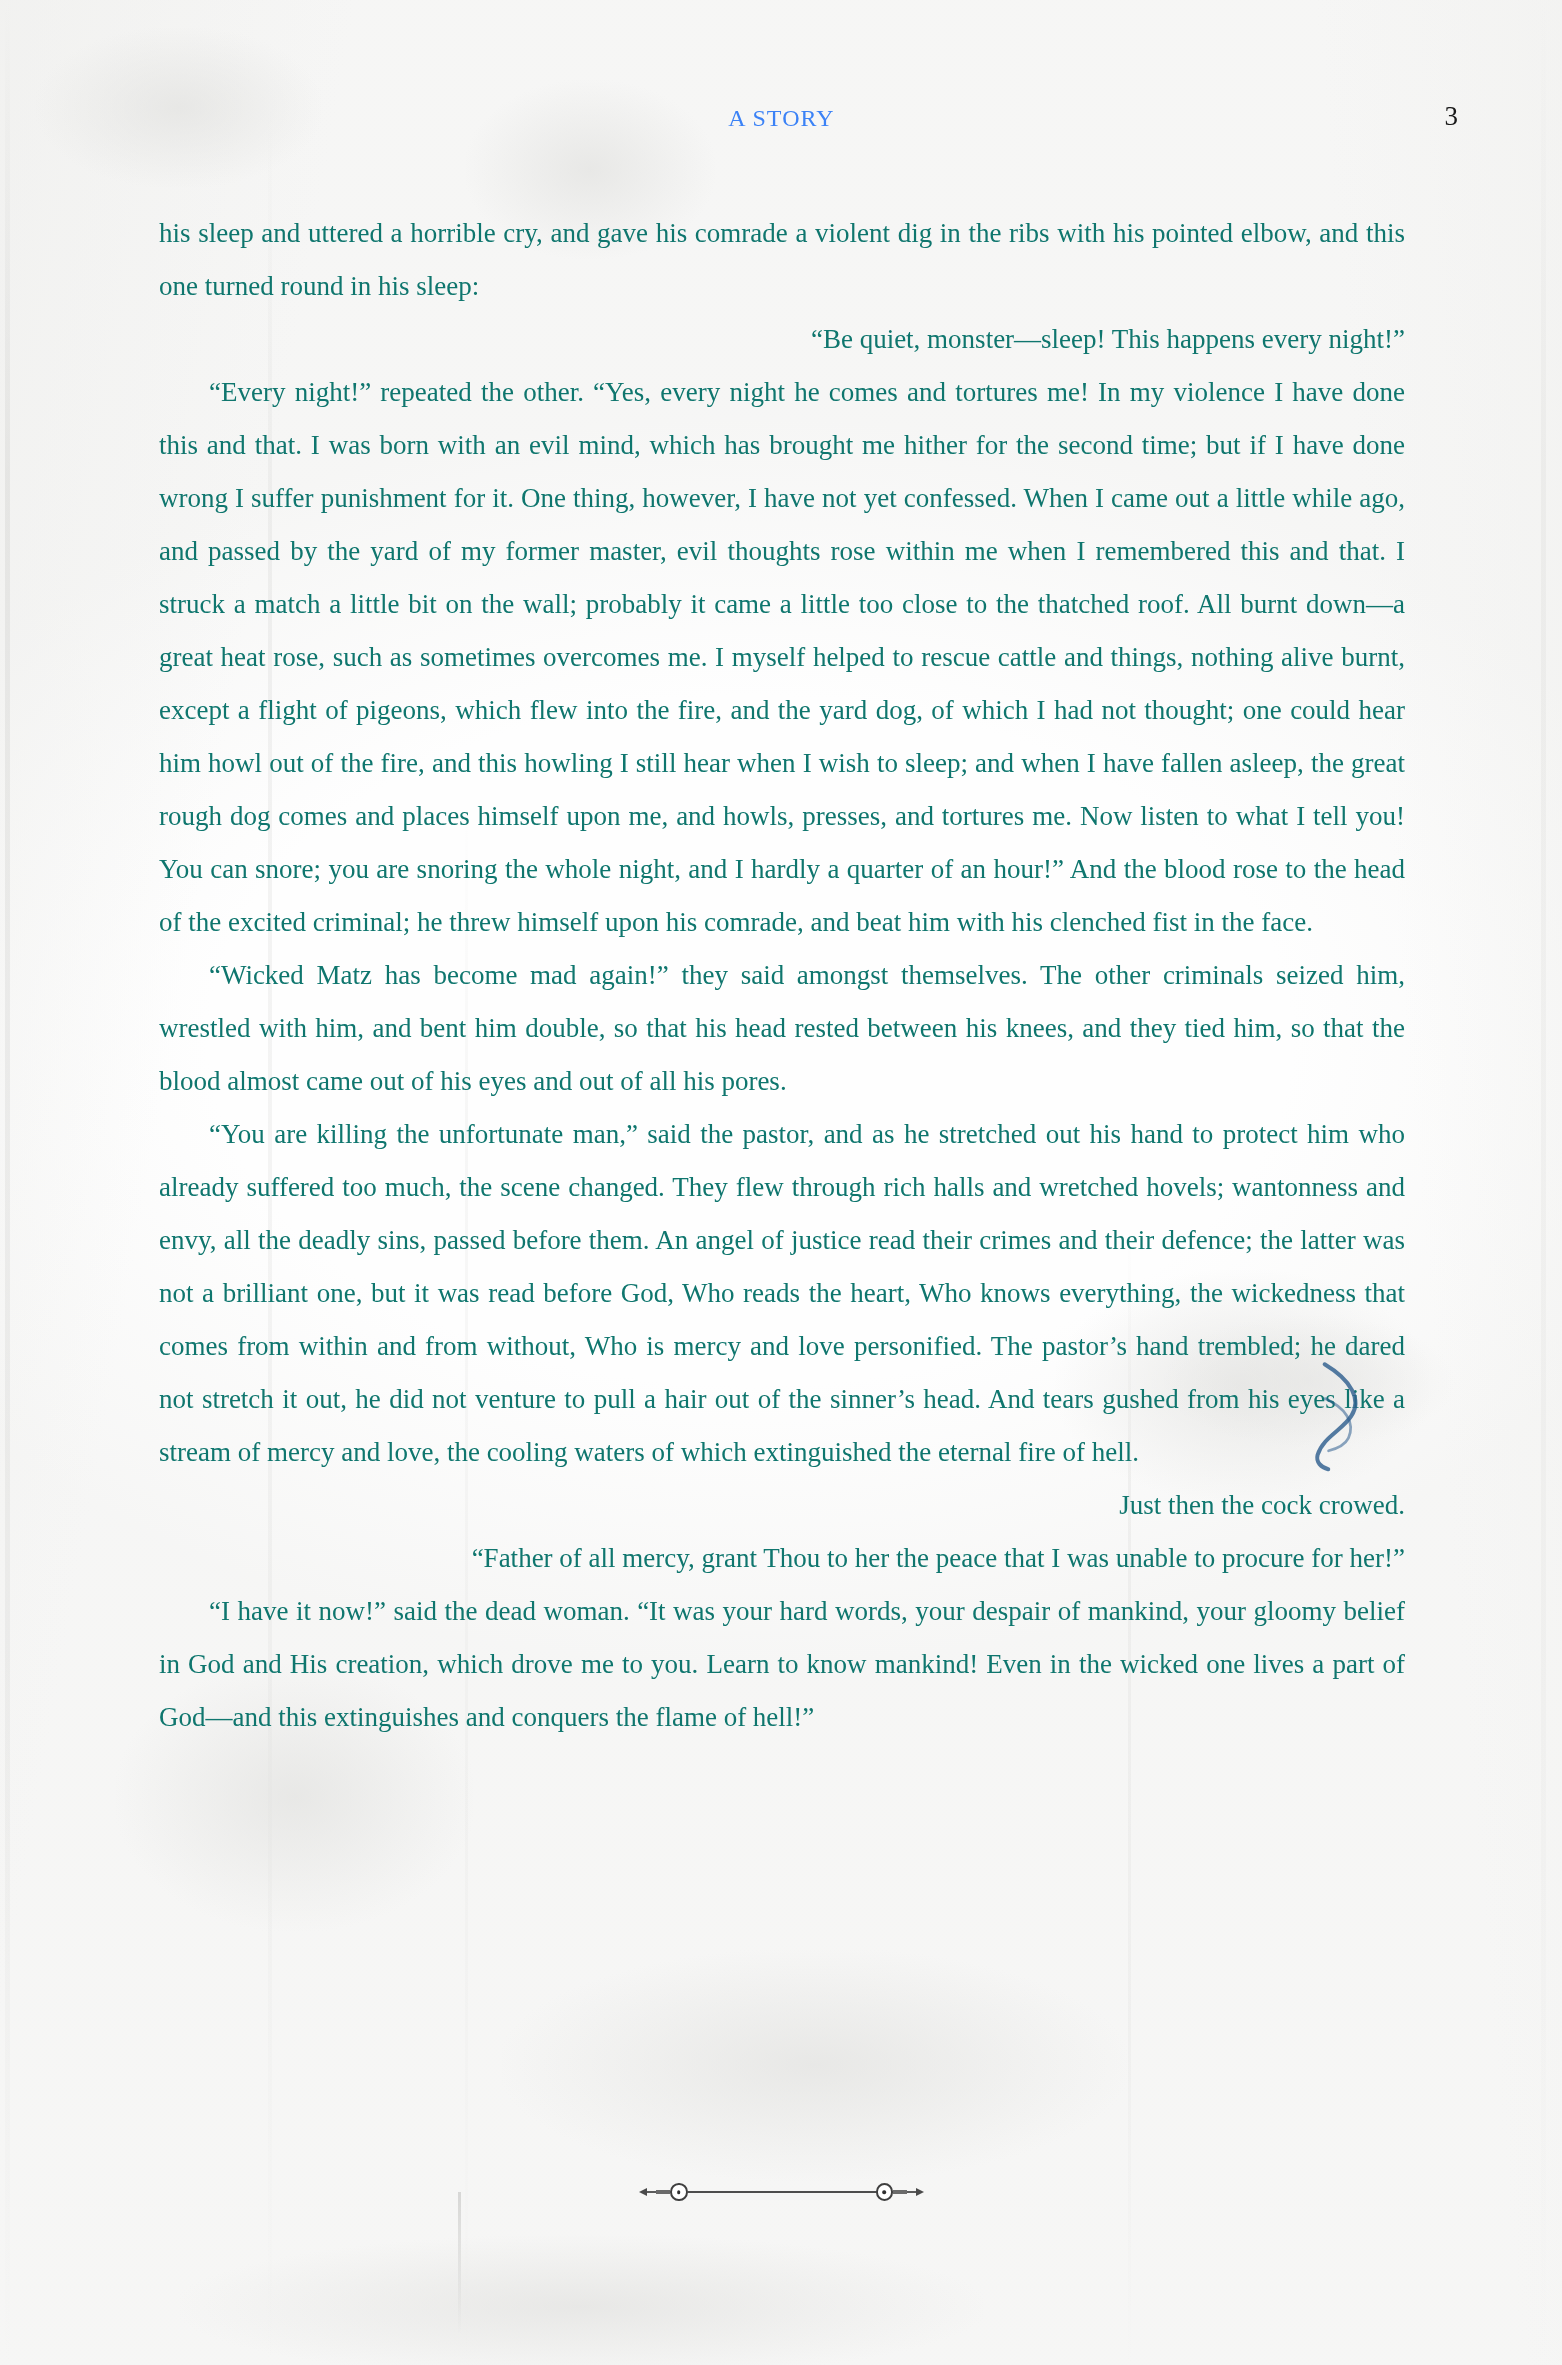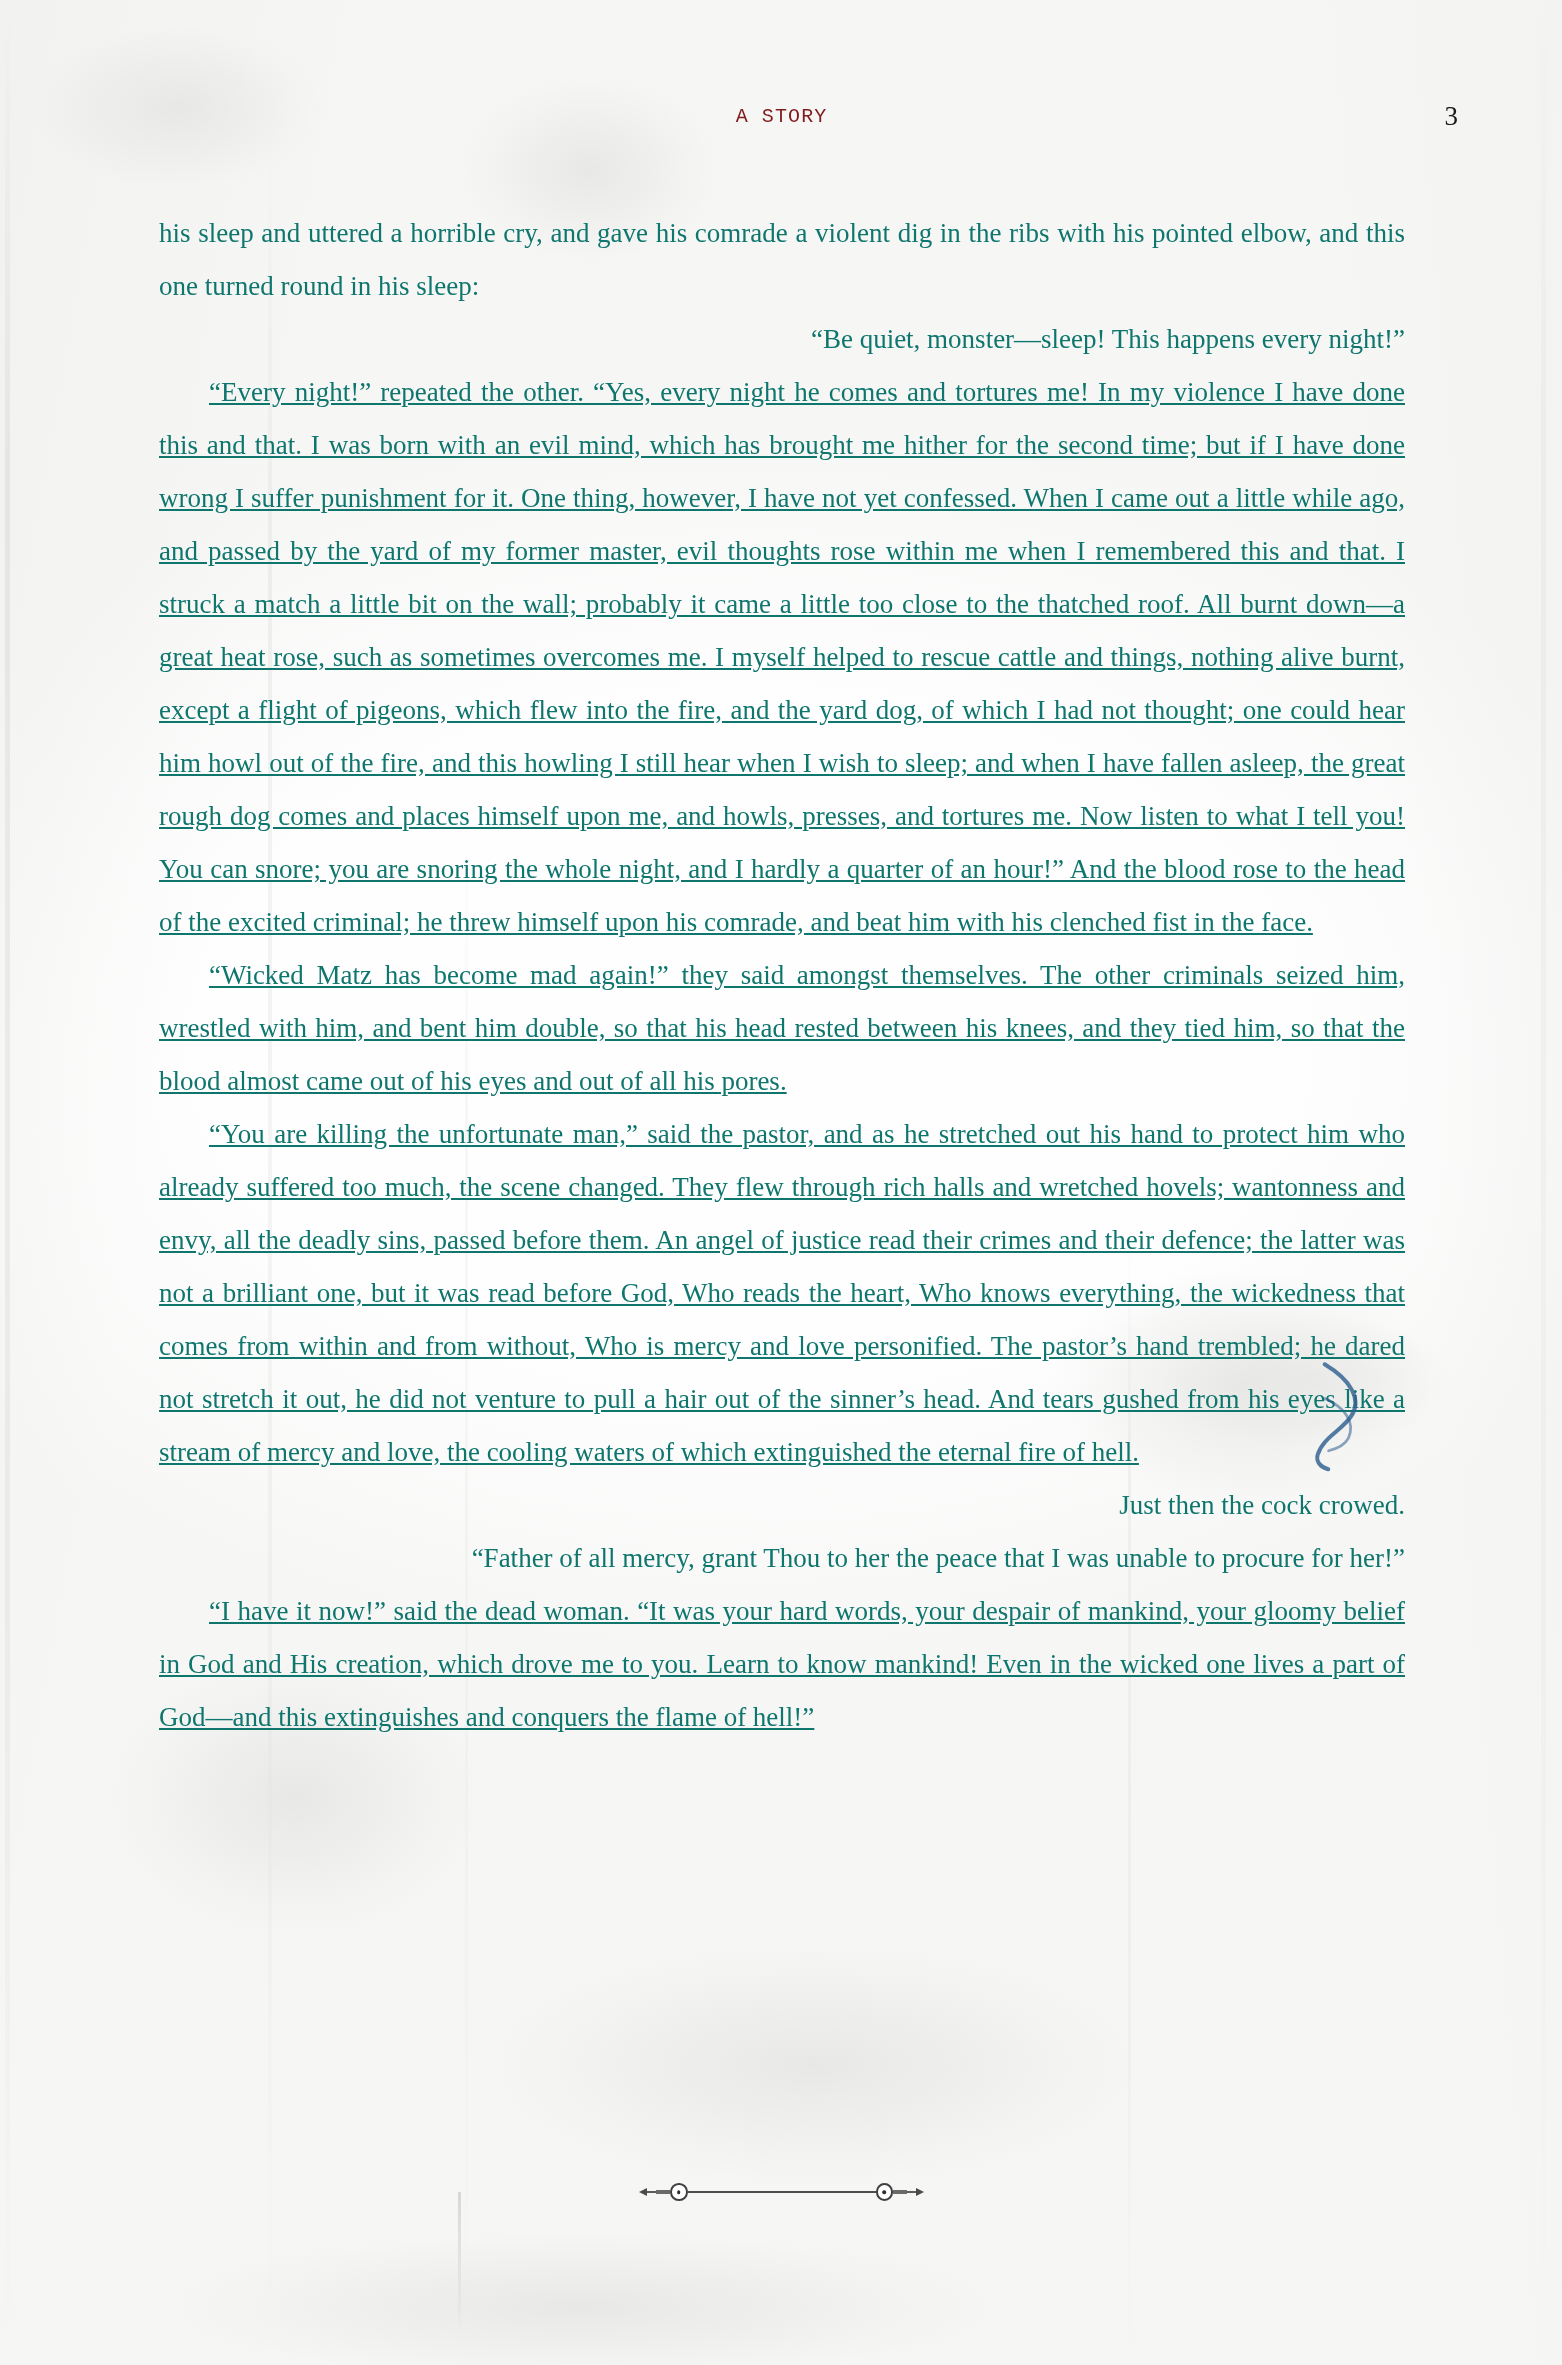--- a/index.html
+++ b/index.html
@@ -58,24 +58,24 @@
     position: absolute;
     top: 105px;
     left: 0;
     right: 0;
     height: 36px;
   }
   .head-title {
     position: absolute;
     left: 0; right: 0;
     text-align: center;
-    font-size: 20px;
+    font-size: 24px;
     letter-spacing: 1.1px;
-    font-family: Liberation Mono, monospace;
-    color: #7f1d1d;
+    font-family: Liberation Serif, serif;
+    color: #3b82f6;
   }
   .head-folio {
     position: absolute;
     right: 105px;
     top: -3.6px;
     font-size: 27px;
     color: #1a1a1a;
   }
 
   
@@ -90,21 +90,21 @@
     margin: 0 0 0 0;
     font-size: 27px;
     line-height: 53px;
     text-align: justify;
     text-justify: inter-word;
     -webkit-hyphens: none;
     hyphens: none;
     color: #0f766e;
   }
   p.para.indent { text-indent: 50px; }
-  p.para.last-line-left { text-align-last: left; text-decoration: underline; }
+  p.para.last-line-left { text-align-last: left; }
 
   
   p.para.flush { text-indent: 0; }
 
   
   p.para.short { text-align: right; }
 
   
   .ornament {
     position: absolute;

